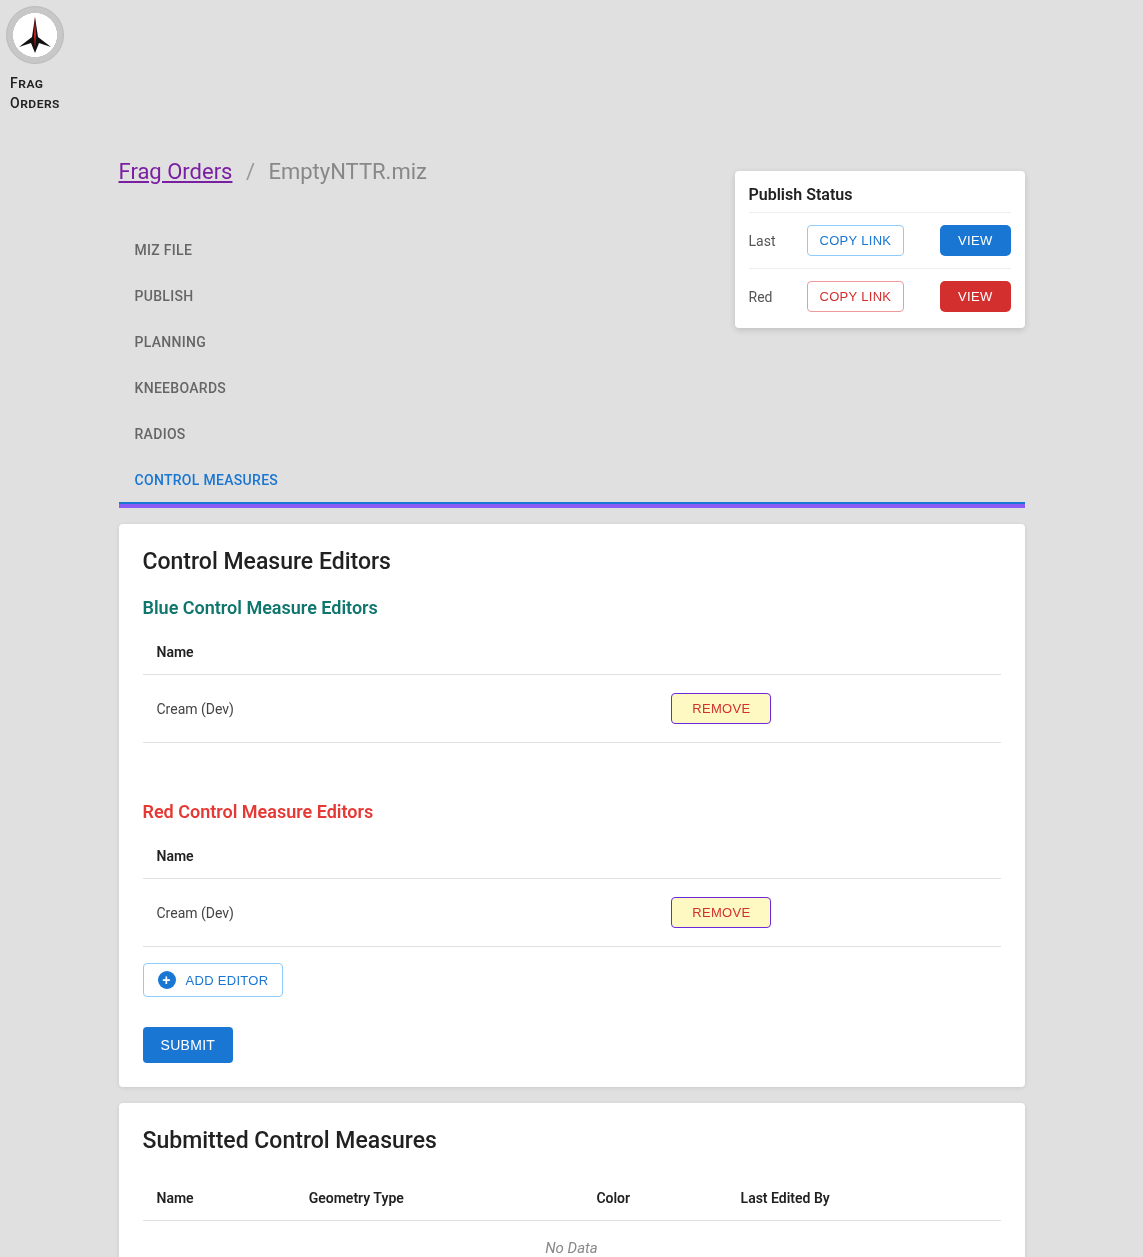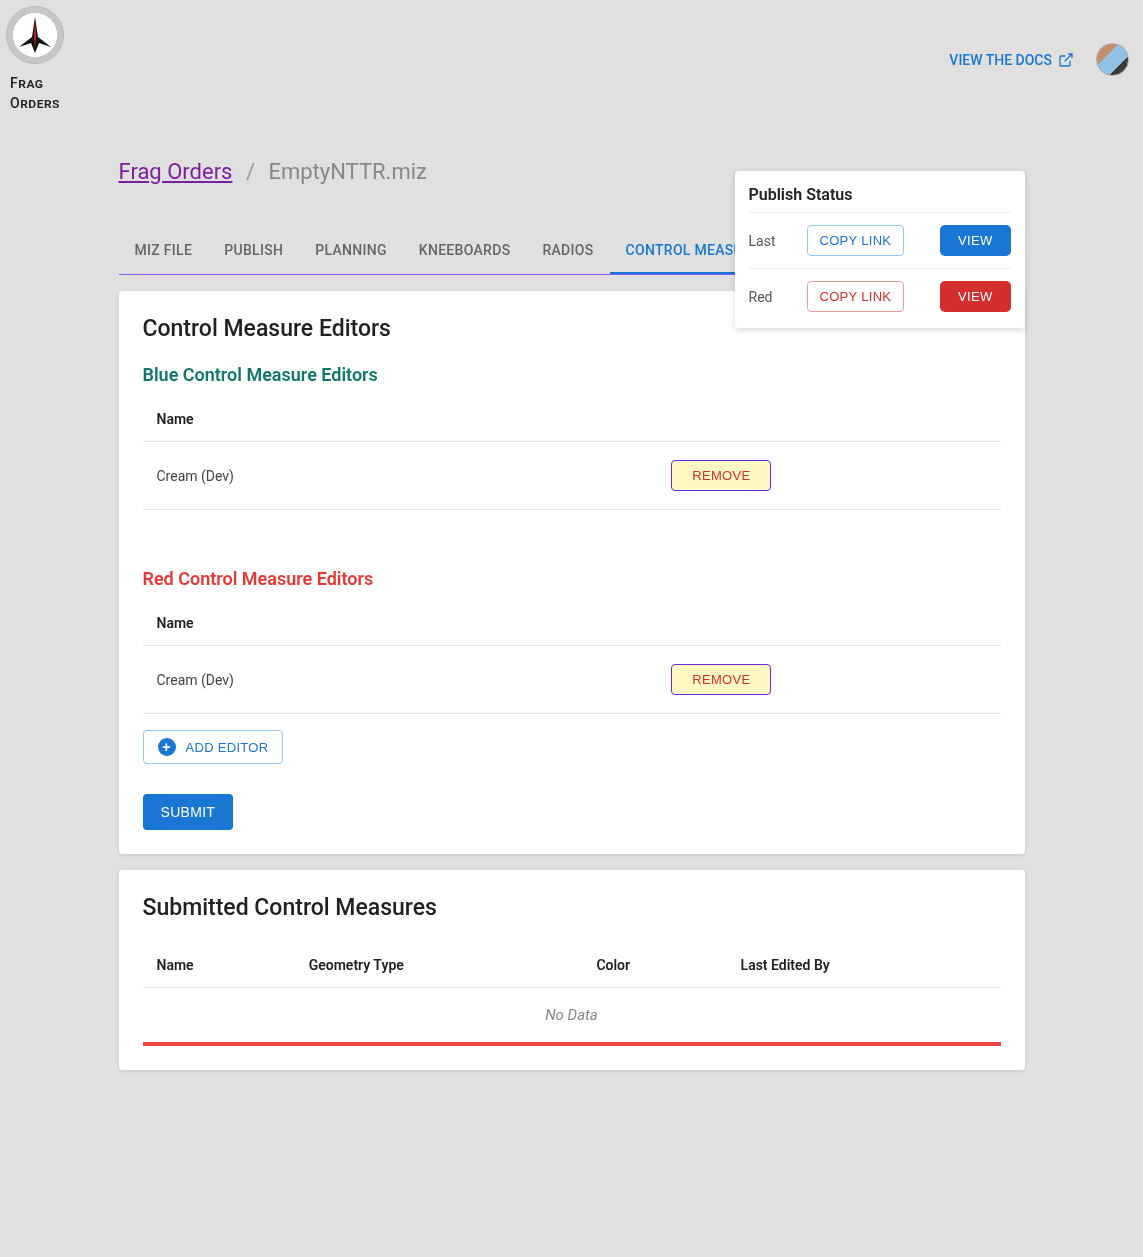--- a/index.html
+++ b/index.html
@@ -25,21 +25,21 @@
     .copy-red { color: #d32f2f; border-color: #ef9a9a; }
     .view-btn { font-size: 13px; font-weight: 500; color: #fff; border: none; border-radius: 5px; padding: 8px 18px; cursor: pointer; letter-spacing: 0.3px; margin-left: auto; }
     .view-blue { background: #1976d2; }
     .view-red { background: #d32f2f; }
     
     .breadcrumb { font-size: 22px; margin-bottom: 44px; }
     .breadcrumb-link { color: #7b1fa2; text-decoration: underline; cursor: pointer; }
     .breadcrumb-sep { color: #999; margin: 0 8px; }
     .breadcrumb-current { color: #888; }
     
-    .tabs { display: flex; border-bottom: 1px solid #8b5cf6; }
+    .tabs { display: flex; border-bottom: 4px solid #8b5cf6; flex-direction: column; }
     .tab { padding: 14px 16px; font-size: 14px; font-weight: 500; color: #666; cursor: pointer; border-bottom: 2px solid transparent; letter-spacing: 0.3px; }
     .tab.active { color: #1976d2; border-bottom-color: #1976d2; }
     
     .card { background: #fff; border-radius: 4px; box-shadow: 0 1px 4px rgba(0,0,0,0.1); padding: 24px; margin-top: 16px; }
     .card-title { font-size: 23px; font-weight: 500; margin-bottom: 22px; }
     
     .section-title { font-size: 18px; font-weight: 600; margin-bottom: 12px; }
     .blue-title { color: #0f766e; }
     .red-title { color: #e53935; }
     
@@ -76,31 +76,20 @@
     <div class="logo-circle">
       <svg width="44" height="44" viewBox="0 0 44 44">
         <path d="M22 4 L25 24 L38 34 L26 30 L22 40 L18 30 L6 34 L19 24 Z" fill="#111"></path>
         <path d="M22 4 L23 22 L22 36 L21 22 Z" fill="#cc1f1f"></path>
       </svg>
     </div>
     <div class="brand-text">
       <div>Frag</div>
       <div>Orders</div>
     </div>
-  </div>
-  <div class="topbar-right">
-    <a class="docs-link">
-      <span>VIEW THE DOCS</span>
-      <svg class="open-icon" viewBox="0 0 24 24" fill="none" stroke="#1976d2" stroke-width="2">
-        <path d="M18 13v6a2 2 0 0 1-2 2H5a2 2 0 0 1-2-2V8a2 2 0 0 1 2-2h6"></path>
-        <polyline points="15 3 21 3 21 9"></polyline>
-          <line x1="10" y1="14" x2="21" y2="3"></line>
-      </svg>
-    </a>
-    <div class="avatar"></div>
   </div>
 </div>
 
 <div class="container">
   <div class="status-card">
     <div class="status-title">Publish Status</div>
     <div class="status-row">
       <span class="status-label">Last</span>
       <button class="copy-btn copy-blue">COPY LINK</button>
       <button class="view-btn view-blue">VIEW</button>

